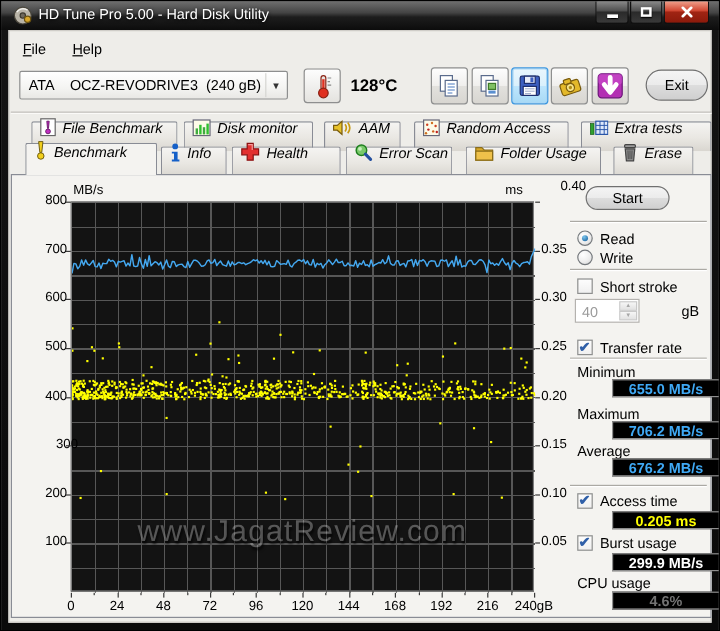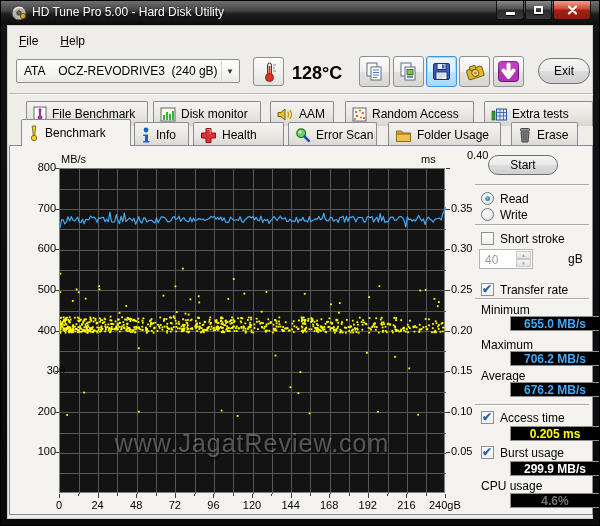--- a/index.html
+++ b/index.html
@@ -31,30 +31,30 @@
     background:linear-gradient(180deg,#fff 0,#f4f4f2 60%,#e9e8e5 100%);display:flex;align-items:center;}
   .select .val{white-space:pre;padding-left:7px;font-size:12px;}
   .select .arrowbox{position:absolute;right:1px;top:1px;bottom:1px;width:17px;border-left:1px solid #d5d5d2;
     display:flex;align-items:center;justify-content:center;color:#333;font-size:8px;}
   .toolbtn{position:absolute;top:55px;width:31px;height:31px;border:1px solid #8E8F8F;border-radius:3px;
     background:linear-gradient(180deg,#fdfdfd 0,#f0efed 50%,#e2e1dd 51%,#d8d6d1 100%);
     display:flex;align-items:center;justify-content:center;}
   .toolbtn.focused{border:1px solid #3C97E0;box-shadow:inset 0 0 0 1px #A9D7F5;background:linear-gradient(180deg,#EAF6FD,#D9F0FC 50%,#BEE6FD 51%,#A7D9F5 100%);}
   .thermobtn{position:absolute;left:252px;top:56px;width:31px;height:29px;border:1px solid #8E8F8F;border-radius:3px;
     background:linear-gradient(180deg,#fdfdfd,#e4e3df);display:flex;align-items:center;justify-content:center;}
-  .temp{position:absolute;left:291px;top:62px;font-weight:bold;font-size:18px;}
+  .temp{position:absolute;left:291px;top:62px;font-weight:bold;font-size:14px;}
   .btn{border:1px solid #707070;border-radius:13px;
     background:linear-gradient(180deg,#f4f4f4 0,#ebebeb 50%,#dddddd 51%,#cfcfcf 100%);
     display:flex;align-items:center;justify-content:center;font-size:12px;}
   .exit-btn{position:absolute;left:537px;top:57px;width:52px;height:26px;}
   .groove{position:absolute;left:8px;top:92px;width:584px;height:2px;border-top:1px solid #b8b6b1;border-bottom:1px solid #fbfaf8;}
   
   .tab{position:absolute;height:21px;border:1px solid #898C95;border-bottom:none;border-radius:2px 2px 0 0;
     background:linear-gradient(180deg,#F5F4F2 0,#E9E7E2 55%,#D9D6D0 100%);
-    display:flex;align-items:center;gap:5px;padding:12px 6px;font-size:12px;white-space:nowrap;}
+    display:flex;align-items:flex-end;gap:5px;padding:12px 6px;font-size:12px;white-space:nowrap;font-style:italic;}
   .tab.row1{top:100px;}
   .tab.row2{top:121px;height:23px;}
   .tab.active{top:118px;height:27px;background:#F4F3F0;z-index:6;border-bottom:none;}
   .tab svg{flex:0 0 auto;}
   
   .panel{position:absolute;left:8px;top:144px;width:584px;height:370px;border:1px solid #898C95;background:#F4F3F0;z-index:2;}
   .plot{position:absolute;left:49px;top:22px;width:386px;height:325px;background:#131313;border:1px solid #7d7d7d;}
   .plot svg{position:absolute;left:0;top:0;}
   .watermark{position:absolute;left:49px;top:283px;width:386px;text-align:center;font-size:25px;letter-spacing:1px;
     color:rgba(205,205,205,0.38);text-shadow:1px 2px 2px rgba(0,0,0,0.7);z-index:3;pointer-events:none;white-space:nowrap;}

